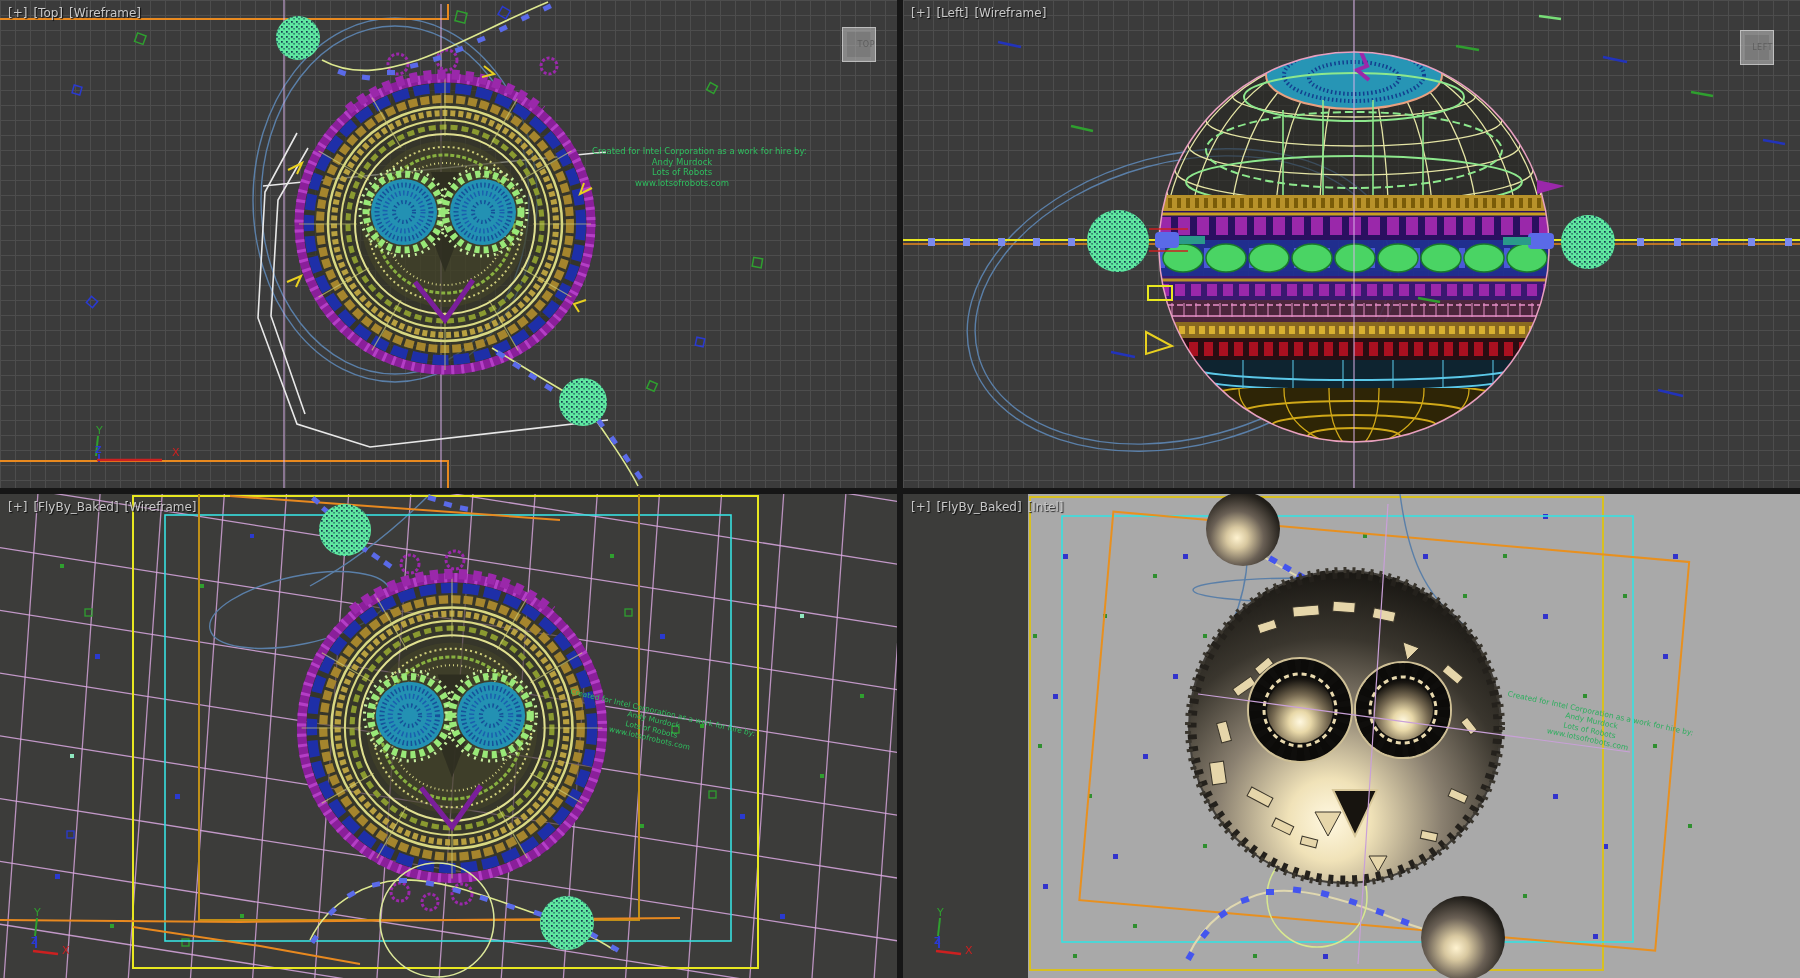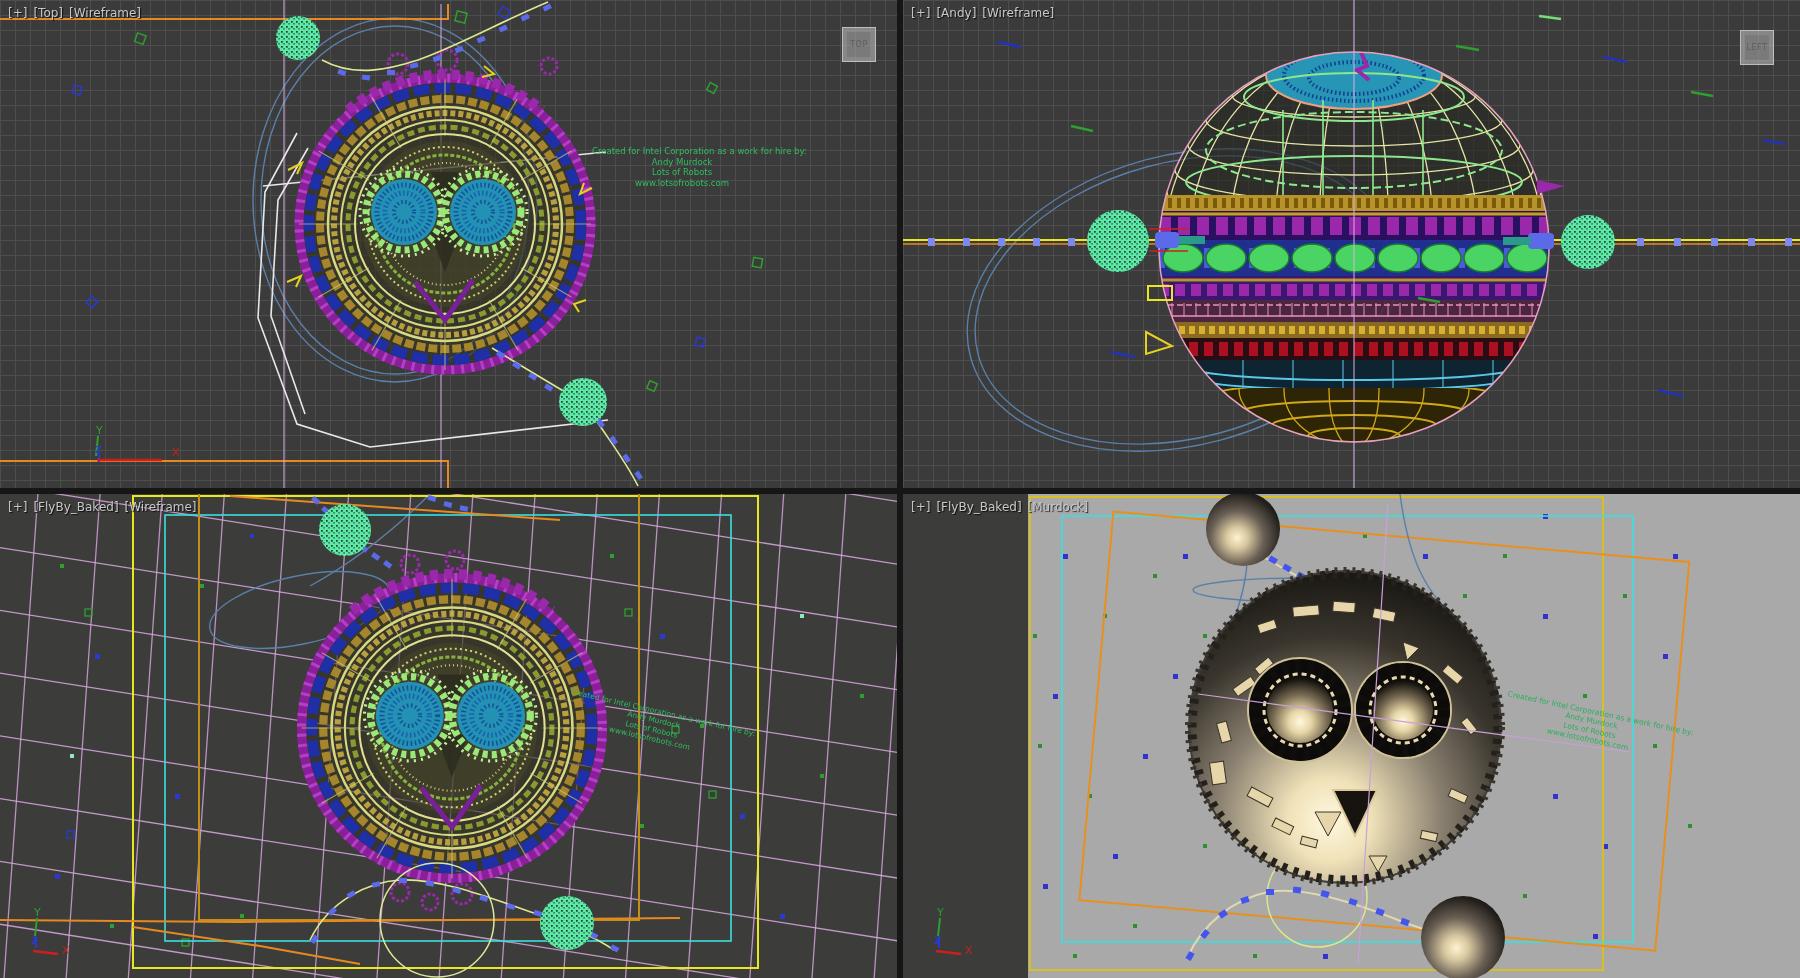--- a/index.html
+++ b/index.html
@@ -12,21 +12,21 @@
       repeating-linear-gradient(to bottom,#4d4d4d 0 1px,transparent 1px 15px),
       repeating-linear-gradient(to right,#5a5a5a 0 1px,transparent 1px 150px),
       repeating-linear-gradient(to bottom,#5a5a5a 0 1px,transparent 1px 150px);}
   .vp-dark{background:#3c3c3a;}
   .art{position:absolute;left:0;top:0;}
   .vp-label{position:absolute;left:8px;top:6px;z-index:9;display:flex;gap:6px;
     font-size:12px;color:#c8c8c8;text-shadow:1px 1px 1px rgba(0,0,0,.8);cursor:default;}
   .viewcube{position:absolute;z-index:8;width:32px;height:33px;
     background:rgba(185,185,185,.5);border:1px solid rgba(225,225,225,.65);
     box-shadow:inset 0 0 0 4px rgba(160,160,160,.35);
-    display:flex;align-items:center;justify-content:center;
+    display:flex;align-items:center;justify-content:flex-end;
     font-size:8px;font-weight:normal;color:#5e5e5e;letter-spacing:.5px;}
   .wm{position:absolute;z-index:7;color:#2fbf5f;text-align:center;
     font-size:8.5px;line-height:1.25;white-space:nowrap;}
   .wm div{white-space:nowrap;}
   .wm-small{font-size:7.5px;}
   .tripod{position:absolute;z-index:8;}
 </style>
 </head>
 <body>
 
@@ -199,21 +199,21 @@
       <text x="33" y="31" fill="#2a3ad0" font-size="9" font-weight="bold">Z</text>
       <line x1="37" y1="32" x2="37" y2="40" stroke="#2a3ad0" stroke-width="2"></line>
       <line x1="35" y1="38" x2="100" y2="38" stroke="#cc2020" stroke-width="2.5"></line>
       <text x="110" y="34" fill="#cc2020" font-size="11">X</text>
     </svg>
   </div>
 
   <div class="vp vp-grid" style="left:903px;top:0;width:897px;height:488px">
     <div class="vp-label">
       <span>[+]</span>
-      <span>[Andy]</span>
+      <span>[Left]</span>
       <span>[Wireframe]</span>
     </div>
     <div class="viewcube" style="left:837px;top:30px">
       <span>LEFT</span>
     </div>
     <svg class="art" width="897" height="488" viewBox="0 0 897 488">
       <g fill="none" stroke="#5a7fa8" stroke-width="1.4">
         <ellipse cx="280" cy="300" rx="220" ry="145" transform="rotate(-15 280 300)"></ellipse>
         <ellipse cx="280" cy="300" rx="212" ry="138" transform="rotate(-15 280 300)"></ellipse>
       </g>
@@ -451,21 +451,21 @@
       <line x1="36" y1="34" x2="36" y2="46" stroke="#2a3ad0" stroke-width="2"></line>
       <line x1="33" y1="49" x2="58" y2="52" stroke="#cc2020" stroke-width="2.5"></line>
       <text x="62" y="52" fill="#cc2020" font-size="11">X</text>
     </svg>
   </div>
 
   <div class="vp vp-dark" style="left:903px;top:494px;width:897px;height:484px">
     <div class="vp-label">
       <span>[+]</span>
       <span>[FlyBy_Baked]</span>
-      <span>[Murdock]</span>
+      <span>[Intel]</span>
     </div>
     <svg class="art" width="897" height="484" viewBox="0 0 897 484">
       <rect x="125" y="0" width="772" height="484" fill="#a9a9a9"></rect>
       <g>
         <rect x="160" y="60" width="5" height="5" fill="#3333cc"></rect>
           <rect x="200" y="120" width="4" height="4" fill="#2f8f2f"></rect>
         <rect x="150" y="200" width="5" height="5" fill="#3333cc"></rect>
           <rect x="185" y="300" width="4" height="4" fill="#2f8f2f"></rect>
         <rect x="140" y="390" width="5" height="5" fill="#3333cc"></rect>
           <rect x="230" y="430" width="4" height="4" fill="#2f8f2f"></rect>

